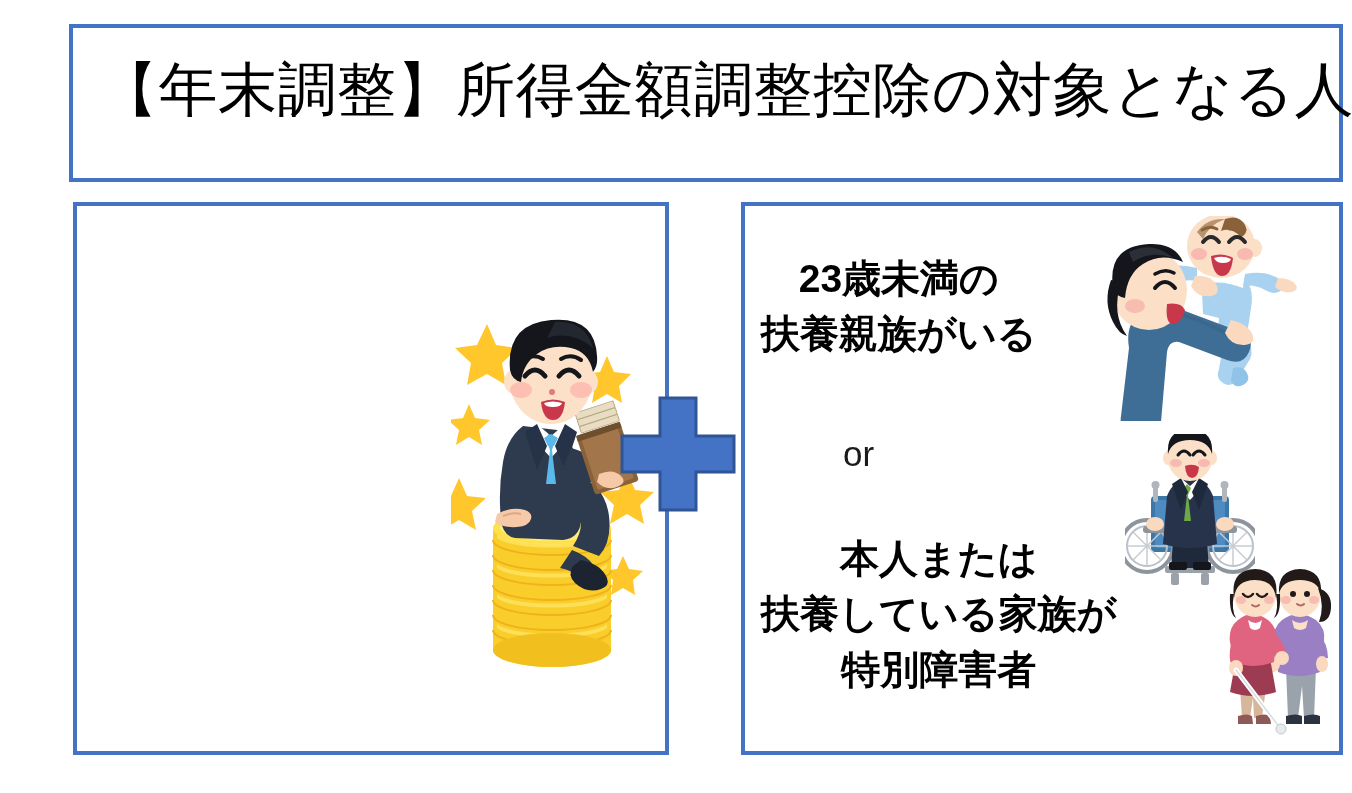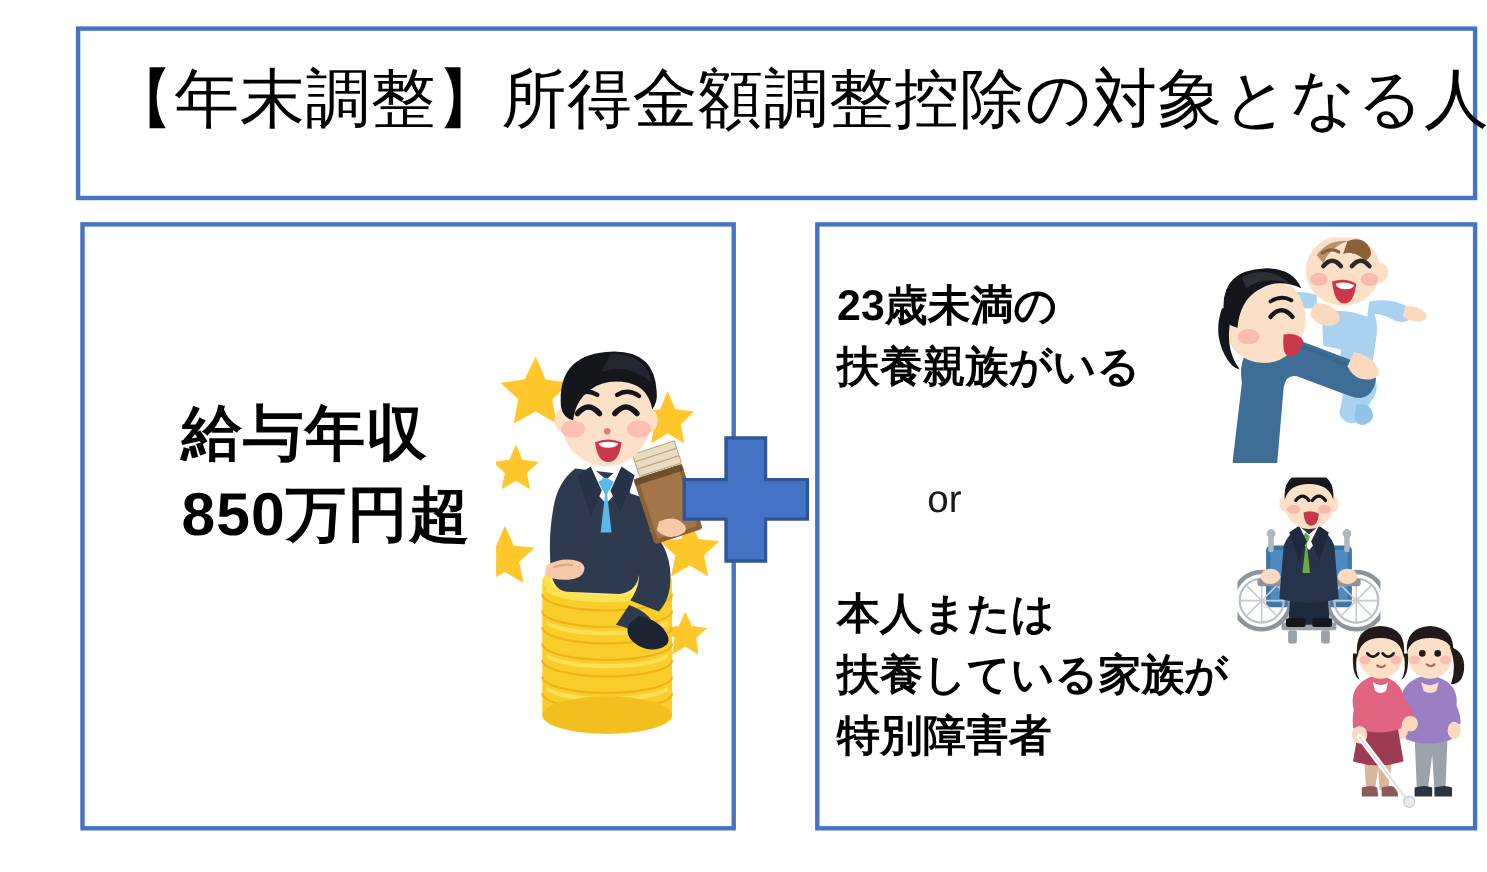--- a/index.html
+++ b/index.html
@@ -36,20 +36,21 @@
     top: 202px;
     width: 596px;
     height: 553px;
   }
 
   #right-panel {
     left: 713px;
     top: 202px;
     width: 602px;
     height: 553px;
+    text-align: center;
   }
 
   
   #title-text {
     position: absolute;
     left: 26px;
     top: 30px;
     font-size: 59px;
     font-weight: 400;
     color: #000000;
@@ -124,22 +125,20 @@
 </style>
 </head>
 <body>
 
 <div class="panel" id="title-panel">
   <div id="title-text">【年末調整】所得金額調整控除の対象となる人</div>
 </div>
 
 <div class="panel" id="left-panel">
 
-  <div id="salary-text">給与年収
-850万円超</div>
 
   <div class="illus" id="illus-money-man">
     <svg viewBox="0 0 220 420" width="220" height="420" xmlns="http://www.w3.org/2000/svg">
 
       <g fill="#FFC72C">
         <path d="M36 46 l9 21 22 3 -16 15 4 22 -19 -11 -20 11 4 -22 -16 -15 22 -3z"></path>
         <path d="M156 78 l7 16 17 2 -12 12 3 17 -15 -9 -15 9 3 -17 -12 -12 17 -2z"></path>
         <path d="M18 126 l6 14 15 2 -11 10 3 15 -13 -8 -13 8 3 -15 -11 -10 15 -2z"></path>
         <path d="M8 200 l8 18 19 2 -14 13 4 19 -17 -10 -17 10 4 -19 -14 -13 19 -2z"></path>
         <path d="M176 194 l8 18 19 2 -14 13 4 19 -17 -10 -17 10 4 -19 -14 -13 19 -2z"></path>

